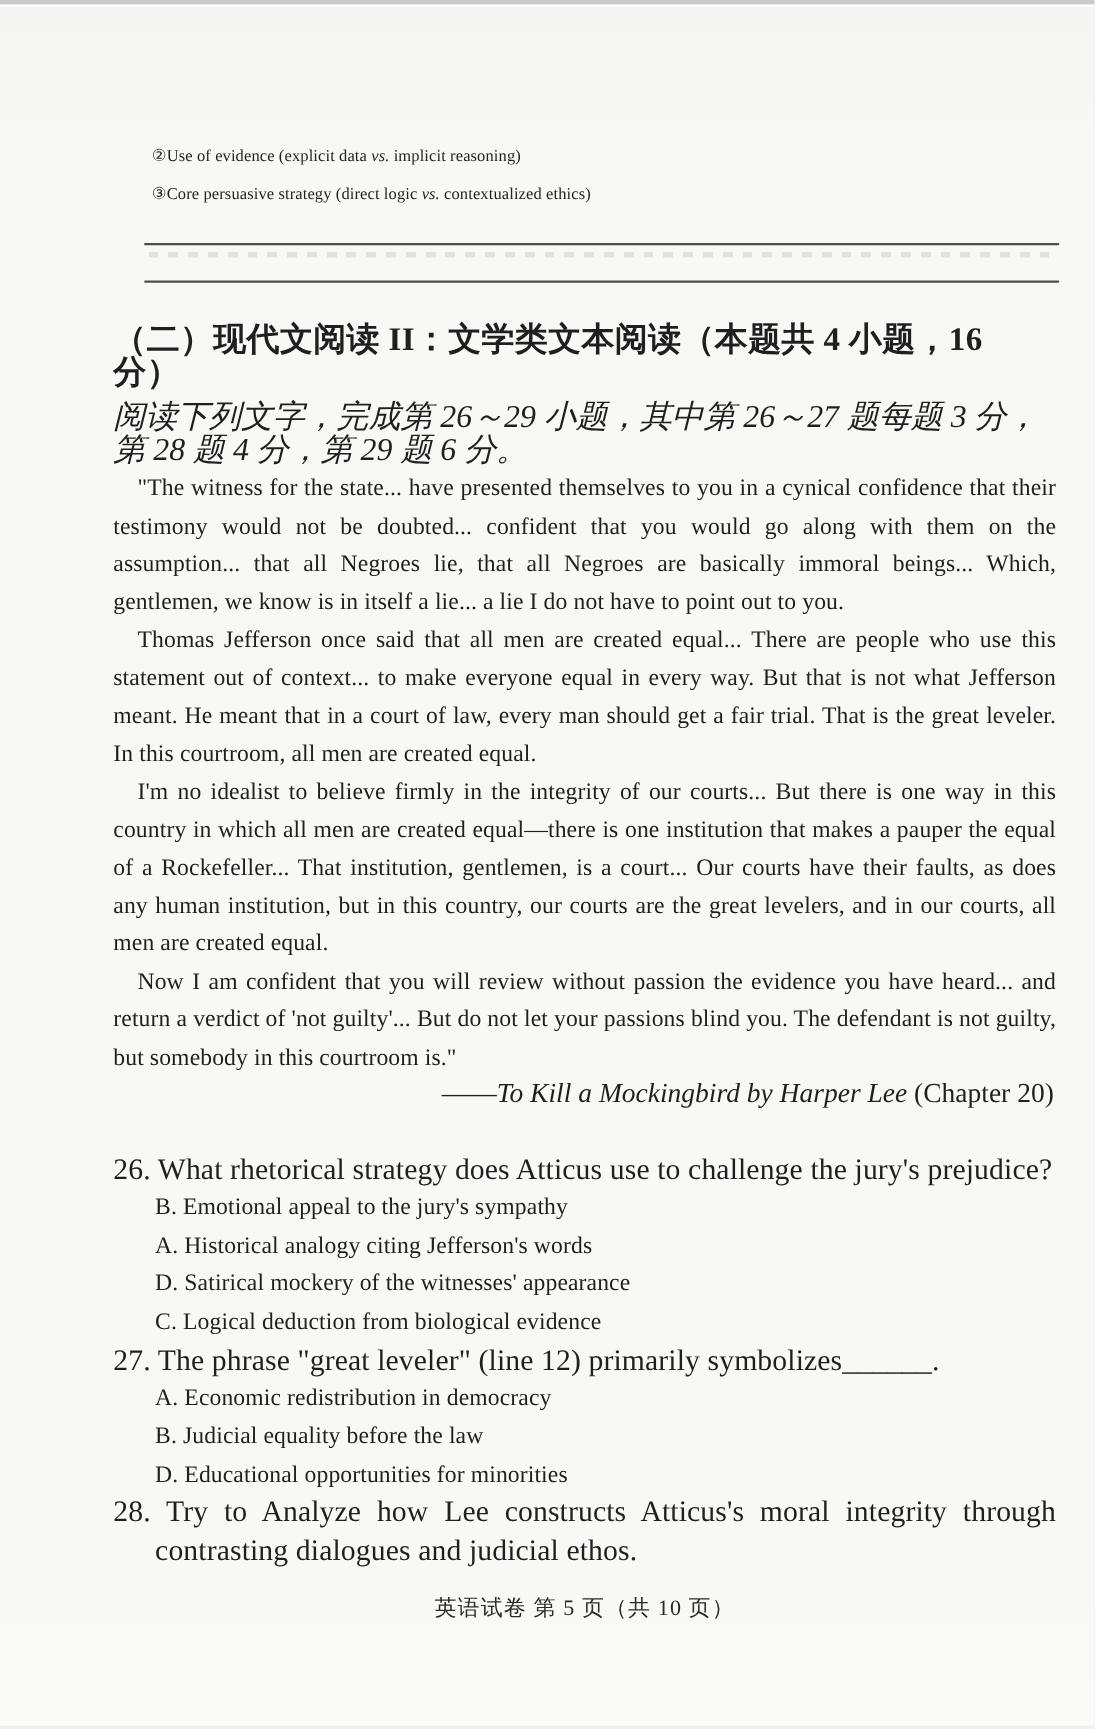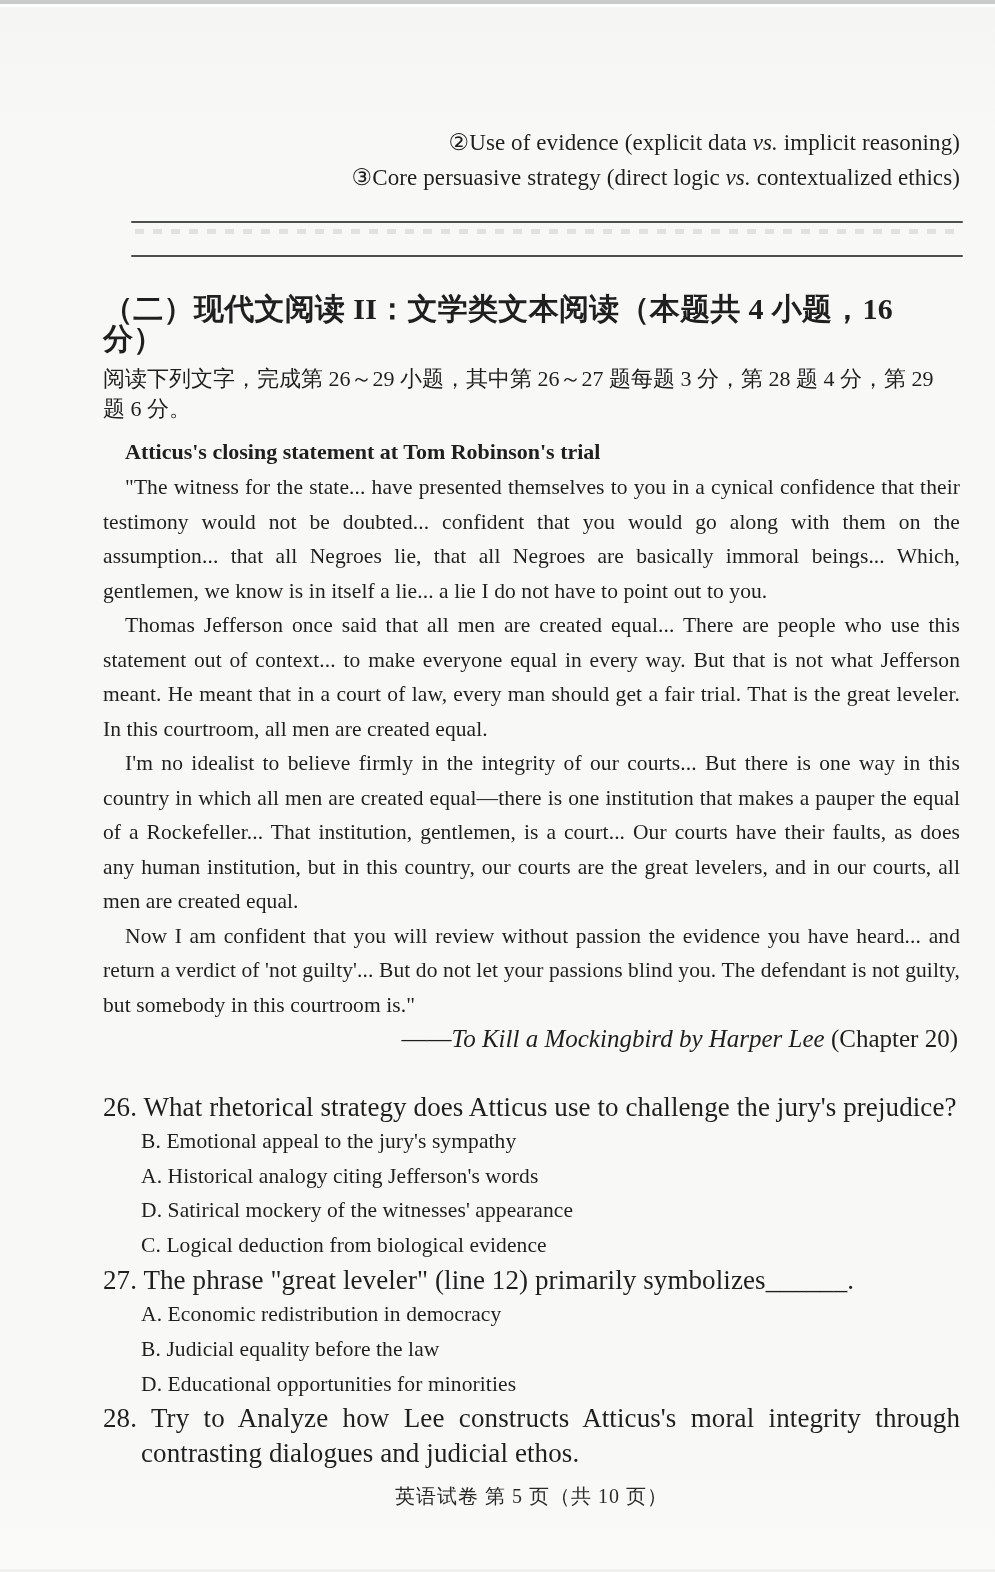--- a/index.html
+++ b/index.html
@@ -16,44 +16,43 @@
     border-bottom: 3px solid #fdfdfd;
   }
   .page {
     width: 995px; height: 1562px;
     background: linear-gradient(180deg, #f5f6f4 0%, #f8f9f7 8%, #f8f9f7 92%, #fafbf9 100%);
     padding: 118px 35px 0 103px;
   }
   
   .prelude { padding-left: 35px; }
   .prelude-item {
-    font-size: 23px;
+    font-size: 15px;
     line-height: 35px;
     letter-spacing: 0.1px;
-    text-align: right;
   }
   .prelude-item i { font-style: italic; }
   
   .answer-lines { margin-top: 26px; margin-left: 28px; width: 832px; }
   .answer-line { height: 2px; background: #4d4f4e; border-radius: 1px; }
   .scan-artifact {
     height: 5px; margin: 6px 4px 0 4px;
     background: repeating-linear-gradient(90deg, rgba(120,122,120,0.18) 0 9px, rgba(248,249,247,0) 9px 18px);
   }
   .answer-line.second { margin-top: 21px; }
   
   .cjk { font-family: "Liberation Serif", "DejaVu Sans", sans-serif; }
   .section-heading {
     margin-top: 37px;
     font-size: 30px; font-weight: 700; line-height: 30px;
     letter-spacing: 0.3px;
   }
   .section-instructions {
     margin-top: 10px;
-    font-size: 22px; font-weight: 400; line-height: 30px;
+    font-size: 29px; font-weight: 400; line-height: 30px; font-style: italic;
   }
   .passage-title {
     margin-top: 12px; margin-left: 22px;
     font-size: 22px; font-weight: bold; line-height: 32px;
   }
   
   .passage { margin-top: 2px; }
   .para {
     font-size: 21.5px; line-height: 34.5px;
     text-align: justify; text-indent: 22px;
@@ -71,21 +70,21 @@
     text-indent: -38px;
     font-size: 27px; line-height: 34.5px;
     text-align: justify; letter-spacing: 0.1px;
   }
   .q-option {
     font-size: 21.5px; line-height: 34.7px;
     letter-spacing: 0.1px;
   }
   
   .page-footer {
-    margin-top: 12px;
+    margin-top: 22px;
     text-align: center;
     font-size: 20px; line-height: 28px;
     color: #2a2a2a;
     letter-spacing: 1px;
   }
 </style>
 </head>
 <body>
 
 <div class="screen">
@@ -101,21 +100,20 @@
     <div class="answer-lines">
       <div class="answer-line"></div>
       <div class="scan-artifact"></div>
       <div class="answer-line second"></div>
     </div>
 
     <h2 class="section-heading cjk">（二）现代文阅读 II：文学类文本阅读（本题共 4 小题，16 分）</h2>
 
     <p class="section-instructions cjk">阅读下列文字，完成第 26～29 小题，其中第 26～27 题每题 3 分，第 28 题 4 分，第 29 题 6 分。</p>
 
-    <h3 class="passage-title">Atticus's closing statement at Tom Robinson's trial</h3>
 
     <div class="passage">
       <p class="para">"The witness for the state... have presented themselves to you in a cynical confidence that their testimony would not be doubted... confident that you would go along with them on the assumption... that all Negroes lie, that all Negroes are basically immoral beings... Which, gentlemen, we know is in itself a lie... a lie I do not have to point out to you.</p>
       <p class="para">Thomas Jefferson once said that all men are created equal... There are people who use this statement out of context... to make everyone equal in every way. But that is not what Jefferson meant. He meant that in a court of law, every man should get a fair trial. That is the great leveler. In this courtroom, all men are created equal.</p>
       <p class="para">I'm no idealist to believe firmly in the integrity of our courts... But there is one way in this country in which all men are created equal—there is one institution that makes a pauper the equal of a Rockefeller... That institution, gentlemen, is a court... Our courts have their faults, as does any human institution, but in this country, our courts are the great levelers, and in our courts, all men are created equal.</p>
       <p class="para">Now I am confident that you will review without passion the evidence you have heard... and return a verdict of 'not guilty'... But do not let your passions blind you. The defendant is not guilty, but somebody in this courtroom is."</p>
       <p class="attribution"><span>——</span><i>To Kill a Mockingbird by Harper Lee</i><span> (Chapter 20)</span></p>
     </div>
 
     <div class="questions">

